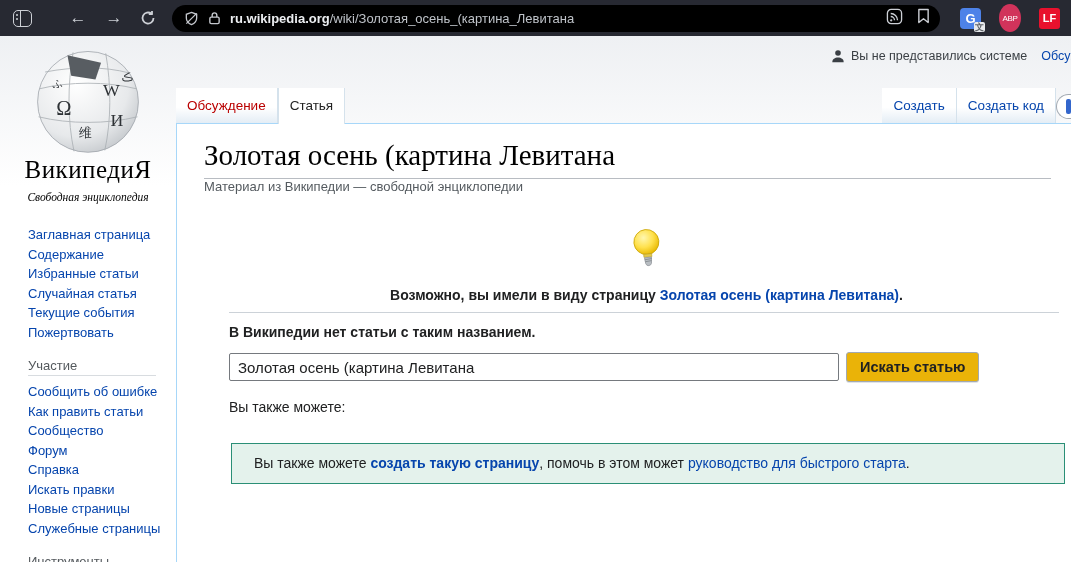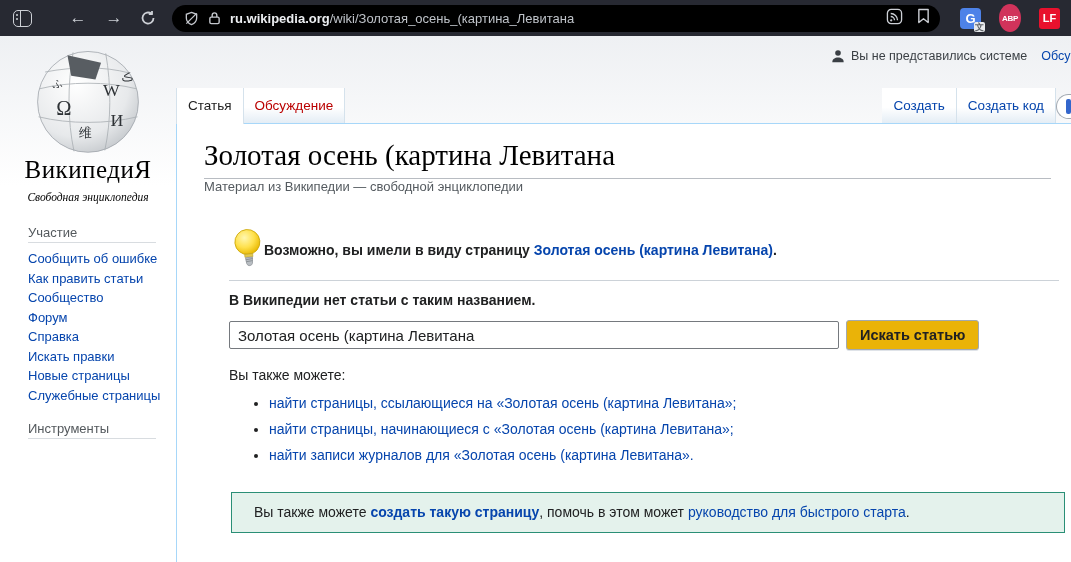--- a/index.html
+++ b/index.html
@@ -20,21 +20,21 @@
   .url-pill .pico { color:#c4c7cd; margin-right:9px; display:flex; align-items:center; }
   .url-text { font-size:13px; color:#bfc3c9; white-space:nowrap; overflow:hidden; flex:1 1 auto; }
   .url-text .domain { color:#eceef1; font-weight:700; }
   .pill-right { display:flex; align-items:center; gap:14px; margin-left:8px; }
   .ext-icons { display:flex; align-items:center; gap:18px; margin-left:20px; }
   .ext-translate { width:21px; height:21px; background:#4d82e8; border-radius:4px; color:#fff;
     font-size:13px; font-weight:700; display:flex; align-items:center; justify-content:center; position:relative; }
   .ext-translate::after { content:"文"; position:absolute; right:-4px; bottom:-3px; font-size:9px;
     background:#e8eaed; color:#5f6368; border-radius:2px; padding:0 1px; line-height:10px; }
   .ext-abp { width:22px; height:28px; background:#d1335b; border-radius:50%; color:#fff; font-size:8px;
-    font-weight:700; display:flex; align-items:center; justify-content:center; letter-spacing:-0.3px; }
+    font-weight:400; display:flex; align-items:center; justify-content:center; letter-spacing:-0.3px; }
   .ext-lf { width:21px; height:21px; background:#e8112d; border-radius:3px; color:#fff; font-size:11px;
     font-weight:700; display:flex; align-items:center; justify-content:center; }
 
   
   .page { position:absolute; top:36px; left:0; width:1071px; height:428px;
     background:linear-gradient(to bottom,#eef0f3 0,#ffffff 150px); }
 
   
   .personal { position:absolute; top:13px; right:-8px; display:flex; align-items:center; gap:6px;
     font-size:12.5px; color:#3a3f44; white-space:nowrap; }
@@ -71,21 +71,21 @@
     border-bottom:1px solid #d8dce0; width:128px; }
 
   
   .content { position:absolute; top:88px; left:176px; width:895px; height:438px;
     background:#fff; border-left:1px solid #a7d7f9; padding:13px 0 0 27px; }
   h1.page-title { font-family:"Liberation Serif", serif; font-weight:400; font-size:29px; color:#000;
     line-height:1.25; padding-bottom:5px; border-bottom:1px solid #b8bcc2; margin-right:20px; }
   .site-sub { font-size:13px; color:#545a5f; }
 
   .no-article-block { margin:34px 0 0 25px; padding-right:12px; }
-  .suggest { display:flex; align-items:center; gap:2px; margin-left:5px; }
+  .suggest { display:flex; align-items:center; gap:16px; margin-left:5px;flex-direction:column; }
   .bulb-wrap { width:28px; height:43px; flex:0 0 auto; }
   .suggest-text { font-size:14px; font-weight:700; color:#202122; }
   .suggest-text a { color:#0645ad; text-decoration:none; cursor:pointer; }
   .suggest-hr { border:none; border-top:1px solid #ccd2d8; margin:9px 0 11px 0; }
   .no-article-msg { font-size:14px; font-weight:700; color:#202122; margin-top:3px; }
   .search-row { margin-top:12px; display:flex; align-items:center; }
   .search-input { width:610px; height:28px; border:1px solid #75797e; border-radius:2px;
     font-size:15px; padding:0 8px; color:#202122; font-family:"Liberation Sans",sans-serif; }
   .search-btn { margin-left:7px; height:30px; padding:0 13px; background:#eab308;
     border:1px solid #a2a9b1; border-radius:3px; font-size:14.5px; font-weight:700; color:#202122;
@@ -156,22 +156,22 @@
   <div class="personal">
     <svg width="14" height="14" viewBox="0 0 16 16">
       <circle cx="8" cy="4.5" r="3.2" fill="#3a3f44"></circle>
         <path d="M1.5 15c0-3.5 3-5.3 6.5-5.3s6.5 1.8 6.5 5.3z" fill="#3a3f44"></path>
     </svg>
     <span>Вы не представились системе</span>
     <a href="#">Обсуж</a>
   </div>
 
   <div class="tabs-row">
+    <div class="tab"><a href="#" class="red">Обсуждение</a></div>
     <div class="tab tab-article">Статья</div>
-    <div class="tab"><a href="#" class="red">Обсуждение</a></div>
     <div class="tabs-spacer"></div>
     <div class="tab"><a href="#" class="blue">Создать</a></div>
     <div class="tab"><a href="#" class="blue">Создать код</a></div>
     <div class="search-frag"></div>
   </div>
 
   <div class="sidebar">
     <div class="logo-block">
       <svg class="logo-globe" width="112" height="112" viewBox="0 0 120 120">
         <defs>
@@ -196,20 +196,28 @@
           <text x="84" y="88" font-size="19">И</text>
           <text x="50" y="100" font-size="14">维</text>
           <text x="96" y="40" font-size="12">ڪ</text>
           <text x="22" y="46" font-size="11">ふ</text>
         </g>
       </svg>
       <div class="wordmark">ВикипедиЯ</div>
       <div class="tagline">Свободная энциклопедия</div>
     </div>
     <div class="nav">
+      <ul>
+        <li><a href="#">Заглавная страница</a></li>
+        <li><a href="#">Содержание</a></li>
+        <li><a href="#">Избранные статьи</a></li>
+        <li><a href="#">Случайная статья</a></li>
+        <li><a href="#">Текущие события</a></li>
+        <li><a href="#">Пожертвовать</a></li>
+      </ul>
       <div class="nav-header">Участие</div>
       <ul>
         <li><a href="#">Сообщить об ошибке</a></li>
         <li><a href="#">Как править статьи</a></li>
         <li><a href="#">Сообщество</a></li>
         <li><a href="#">Форум</a></li>
         <li><a href="#">Справка</a></li>
         <li><a href="#">Искать правки</a></li>
         <li><a href="#">Новые страницы</a></li>
         <li><a href="#">Служебные страницы</a></li>
@@ -248,22 +256,17 @@
       <hr class="suggest-hr">
 
       <div class="no-article-msg">В Википедии нет статьи с таким названием.</div>
 
       <div class="search-row">
         <input class="search-input" type="text" value="Золотая осень (картина Левитана" style="">
         <button class="search-btn">Искать статью</button>
       </div>
 
       <div class="also">Вы также можете:</div>
-      <ul class="opt-list">
-        <li><a href="#">найти страницы, ссылающиеся на «Золотая осень (картина Левитана»;</a></li>
-        <li><a href="#">найти страницы, начинающиеся с «Золотая осень (картина Левитана»;</a></li>
-        <li><a href="#">найти записи журналов для «Золотая осень (картина Левитана».</a></li>
-      </ul>
 
       <div class="create-box"><span>Вы также можете </span><a href="#" class="bold">создать такую страницу</a><span>, помочь в этом может </span><a href="#">руководство для быстрого старта</a><span>.</span></div>
     </div>
   </div>
 </div>
 
 </body></html>

